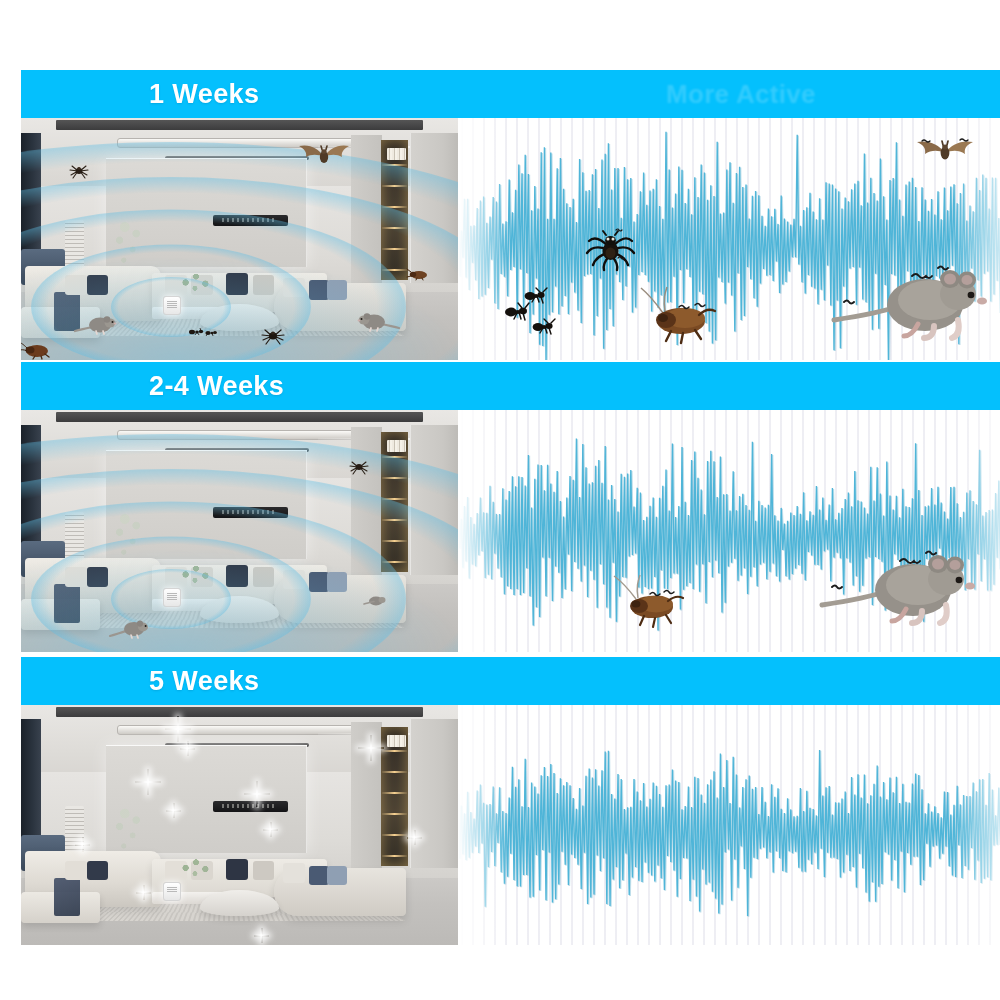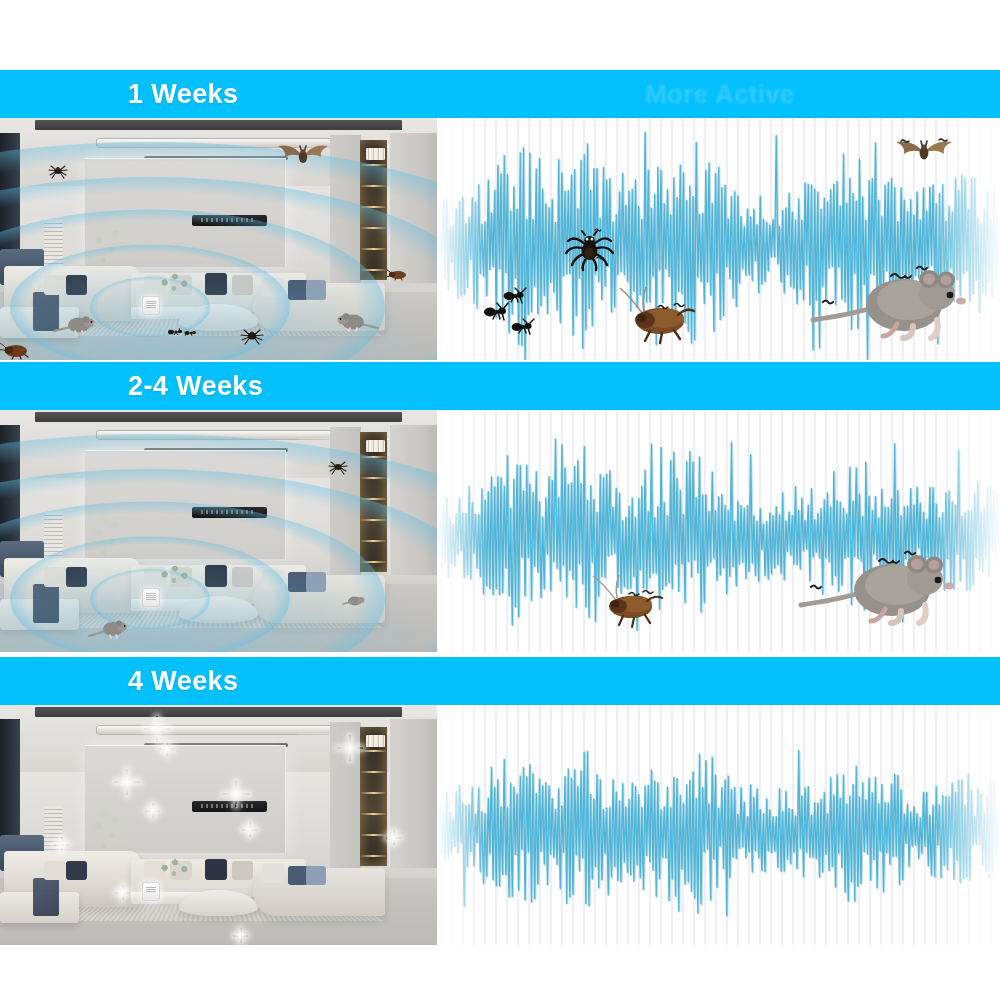--- a/index.html
+++ b/index.html
@@ -2,21 +2,21 @@
 <html><head>
 <meta charset="utf-8">
 <title>Ultrasonic Pest Repeller Timeline</title>
 <style>
   html,body{margin:0;padding:0;}
   body{
     width:1000px;height:1000px;background:#ffffff;overflow:hidden;
     font-family:"Liberation Sans","DejaVu Sans",sans-serif;
     position:relative;
   }
-  .page{position:relative;width:884px;height:1000px;background:#fff;}
+  .page{position:relative;width:884px;height:1000px;background:#fff;margin-left:21px;}
 
   
   .stage{position:absolute;left:0;width:1000px;}
   .stage.s0{top:70px;}
   .stage.s1{top:362px;}
   .stage.s2{top:657px;}
 
   
   .banner{
     position:relative;width:1000px;height:48px;background:#04c0fd;
@@ -687,21 +687,21 @@
           </svg>
         </div>
       </div>
     </div>
   </div>
 
   <div class="stage s2">
 
     <div class="banner">
       <div class="banner-ghost"></div>
-      <div class="banner-label">4 Weeks</div>
+      <div class="banner-label">5 Weeks</div>
     </div>
 
     <div class="row r2">
 
       <div class="room">
         <div class="ceiling">
           <div class="ceiling-recess"></div>
           <div class="ceiling-strip"></div>
           <div class="ceiling-strip2"></div>
           <div class="ceiling-line"></div>

